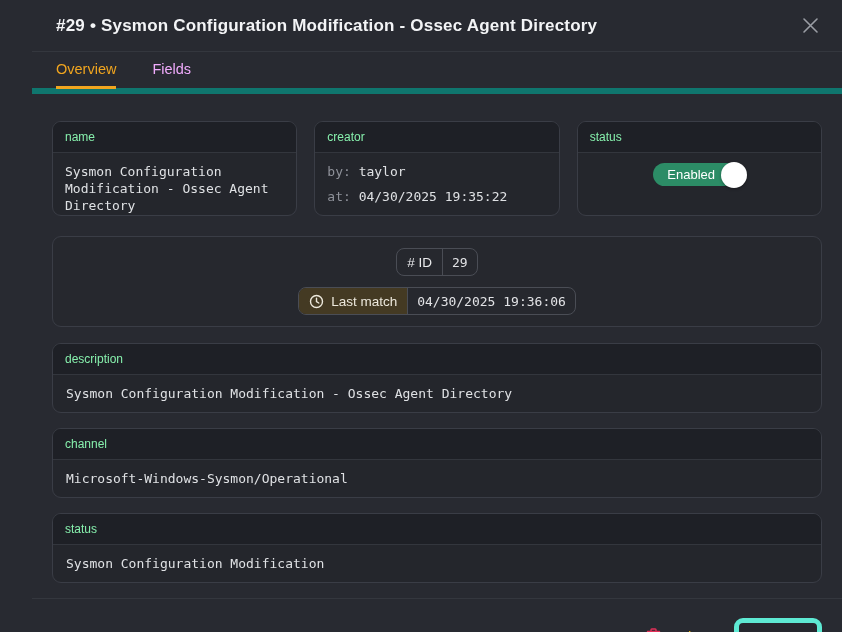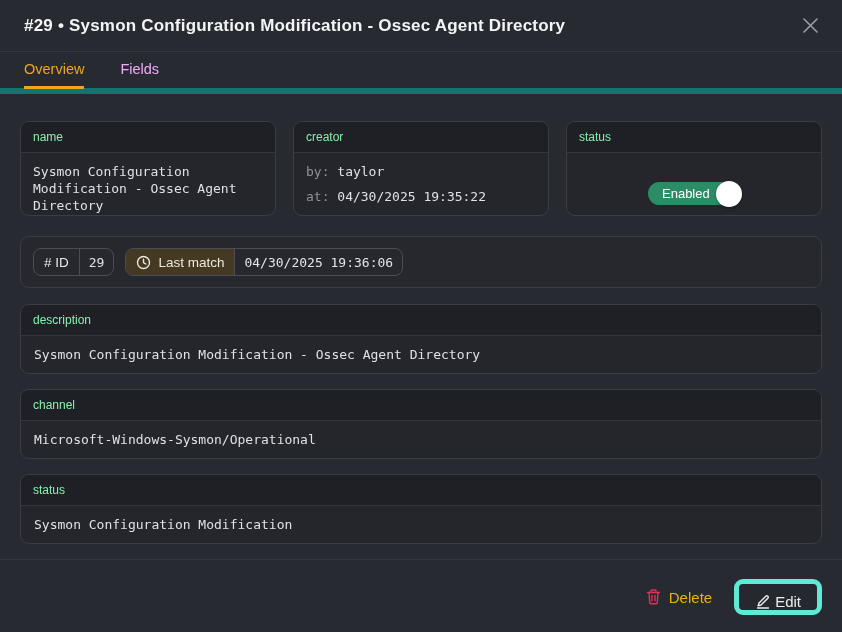--- a/index.html
+++ b/index.html
@@ -3,21 +3,21 @@
 <meta charset="utf-8">
 <style>
   * { margin: 0; padding: 0; box-sizing: border-box; }
   html, body { width: 842px; height: 632px; }
   body {
     background: #282a31;
     font-family: "Liberation Sans", sans-serif;
     color: #e8e9eb;
     overflow: hidden;
   }
-  .modal { display: flex; flex-direction: column; height: 632px; }
+  .modal { display: flex; flex-direction: column; height: 632px; padding-left: 32px; }
 
   
   .modal-header {
     height: 52px; flex: 0 0 52px;
     display: flex; align-items: center; justify-content: space-between;
     padding: 0 18px 0 24px;
     border-bottom: 1px solid #34373e;
   }
   .modal-title { font-size: 17px; font-weight: 700; color: #f3f4f6; letter-spacing: .2px; }
   .close-btn {
@@ -59,21 +59,21 @@
     background: #1e2026;
     padding: 8px 12px;
     font-size: 12px; color: #86efac;
     border-bottom: 1px solid #33363d;
   }
   .card-body {
     padding: 10px 12px; flex: 1;
     font-family: "DejaVu Sans Mono", monospace;
     font-size: 13px; line-height: 17px; color: #dfe1e4;
   }
-  .card-body.centered { display: flex; align-items: flex-end; justify-content: center; }
+  .card-body.centered { display: flex; align-items: flex-start; justify-content: center; }
   .dim { color: #8e9199; }
   .creator-line { margin-bottom: 8px; }
   .creator-line:last-child { margin-bottom: 0; }
 
   
   .toggle {
     position: relative;
     width: 92px; height: 23px;
     background: #2c8c66; border-radius: 13px;
     display: flex; align-items: center;
@@ -87,20 +87,21 @@
     background: #ffffff; box-shadow: 0 1px 3px rgba(0,0,0,.35);
   }
 
   
   .badge-row {
     border: 1px solid #3a3d46; border-radius: 9px;
     background: #26282e;
     padding: 11px 12px;
     display: flex; align-items: center; gap: 11px;
     margin-bottom: 16px;
+    flex-direction: column;
   }
   .badge {
     display: inline-flex; align-items: stretch; height: 28px;
     border: 1px solid #4a4d55; border-radius: 8px;
     overflow: hidden; font-size: 13.5px; color: #e9eaec;
   }
   .badge-key {
     display: flex; align-items: center; gap: 7px;
     padding: 0 10px;
   }

